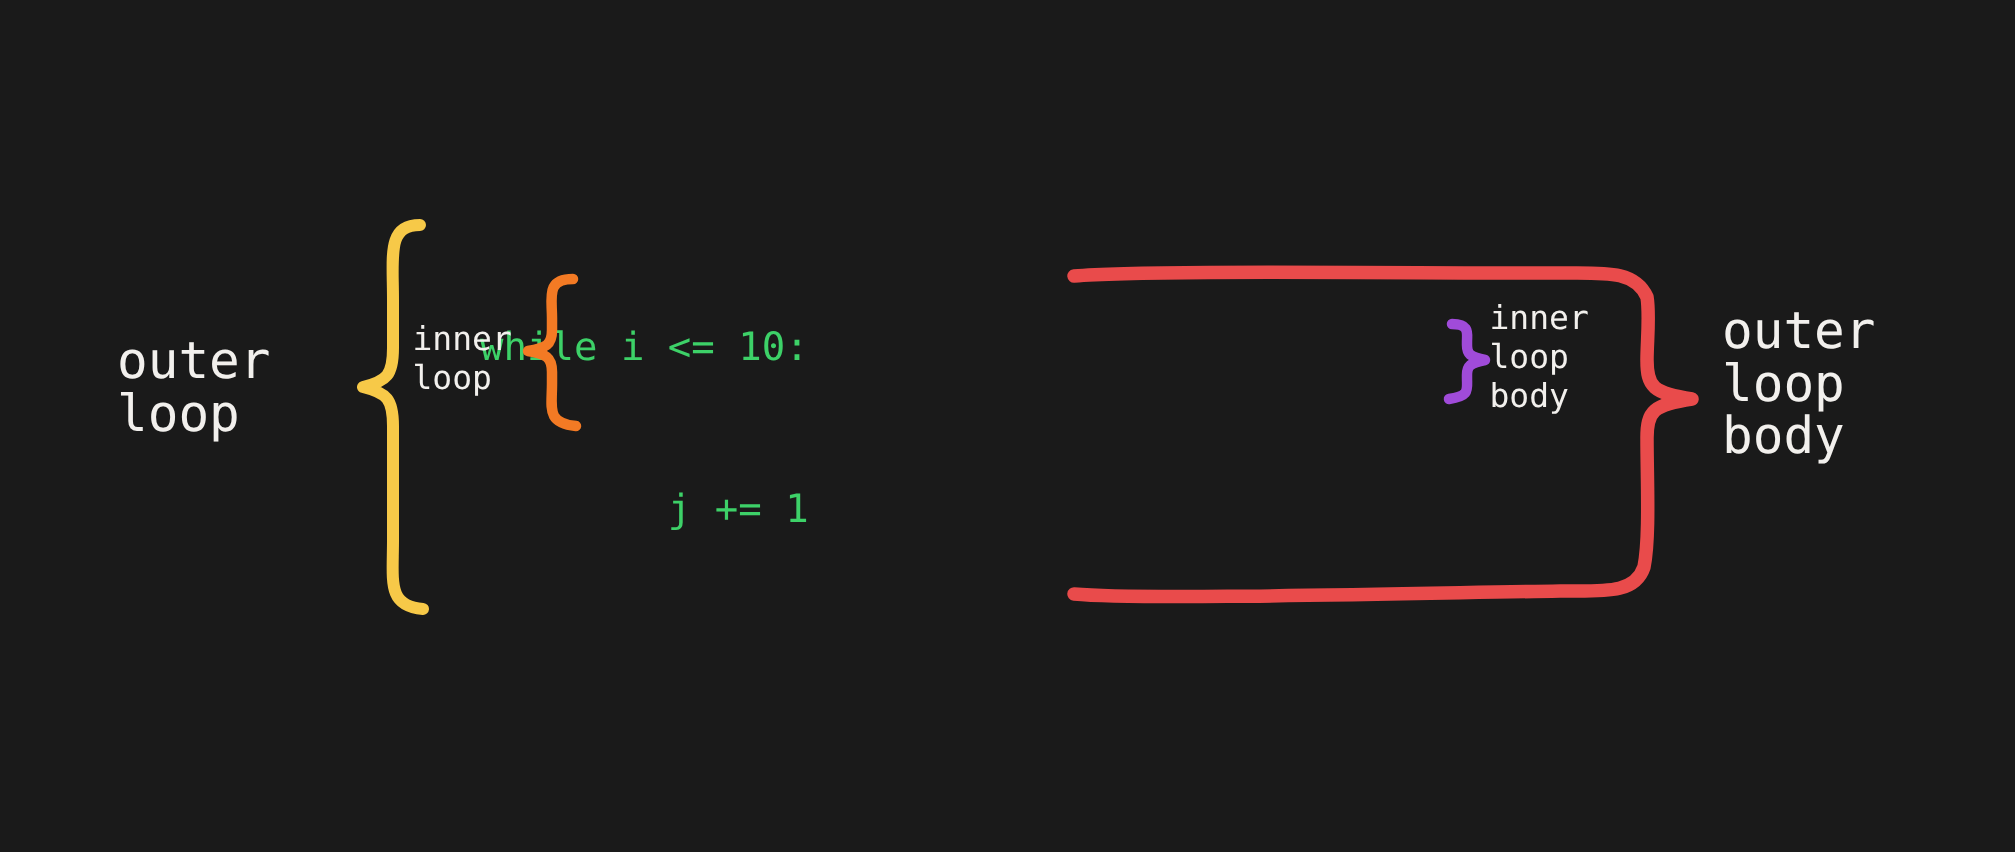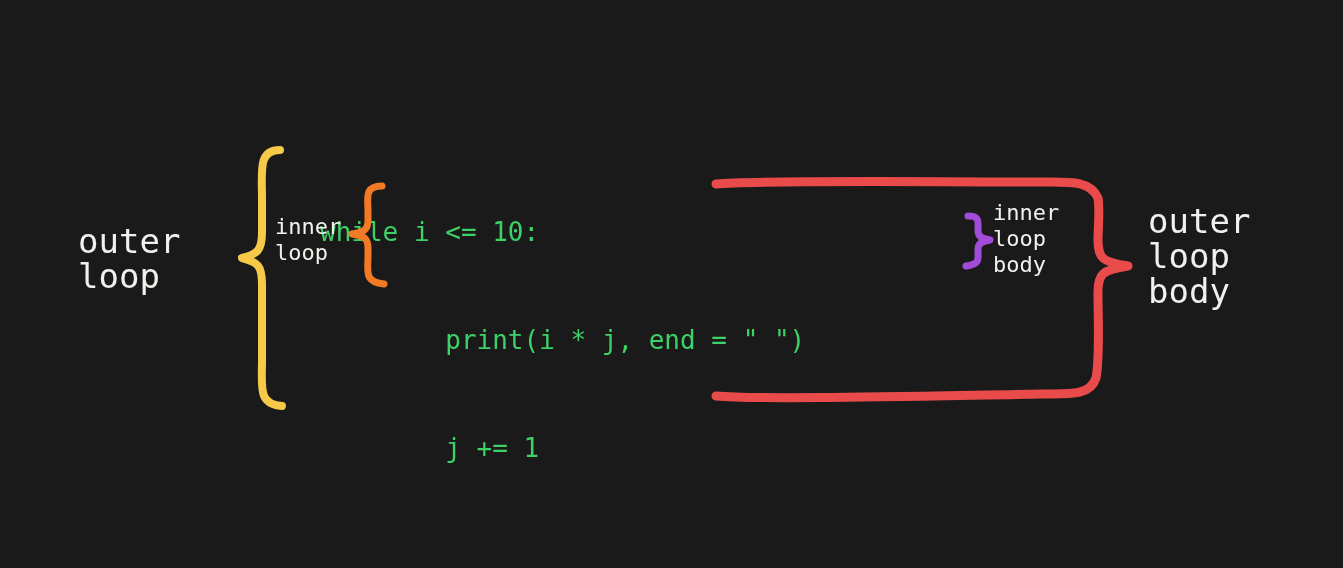--- a/index.html
+++ b/index.html
@@ -10,21 +10,20 @@
   .big { font-size: 34px; line-height: 35px; }
   .small { font-size: 22px; line-height: 26px; }
   svg { position: absolute; overflow: visible; pointer-events: none; }
   path { fill: none; stroke-linecap: round; stroke-linejoin: round; }
 </style>
 </head>
 <body>
 
 <div class="code" style="left:320px; top:142px;">
   <div>while i &lt;= 10:</div>
-  <div>        print(i * j, end = " ")</div>
   <div>        j += 1</div>
   
   
   
 </div>
 
 <div class="label big" style="left:78px; top:224px;">outer
 loop</div>
 <div class="label small" style="left:275px; top:214px;">inner
 loop</div>

